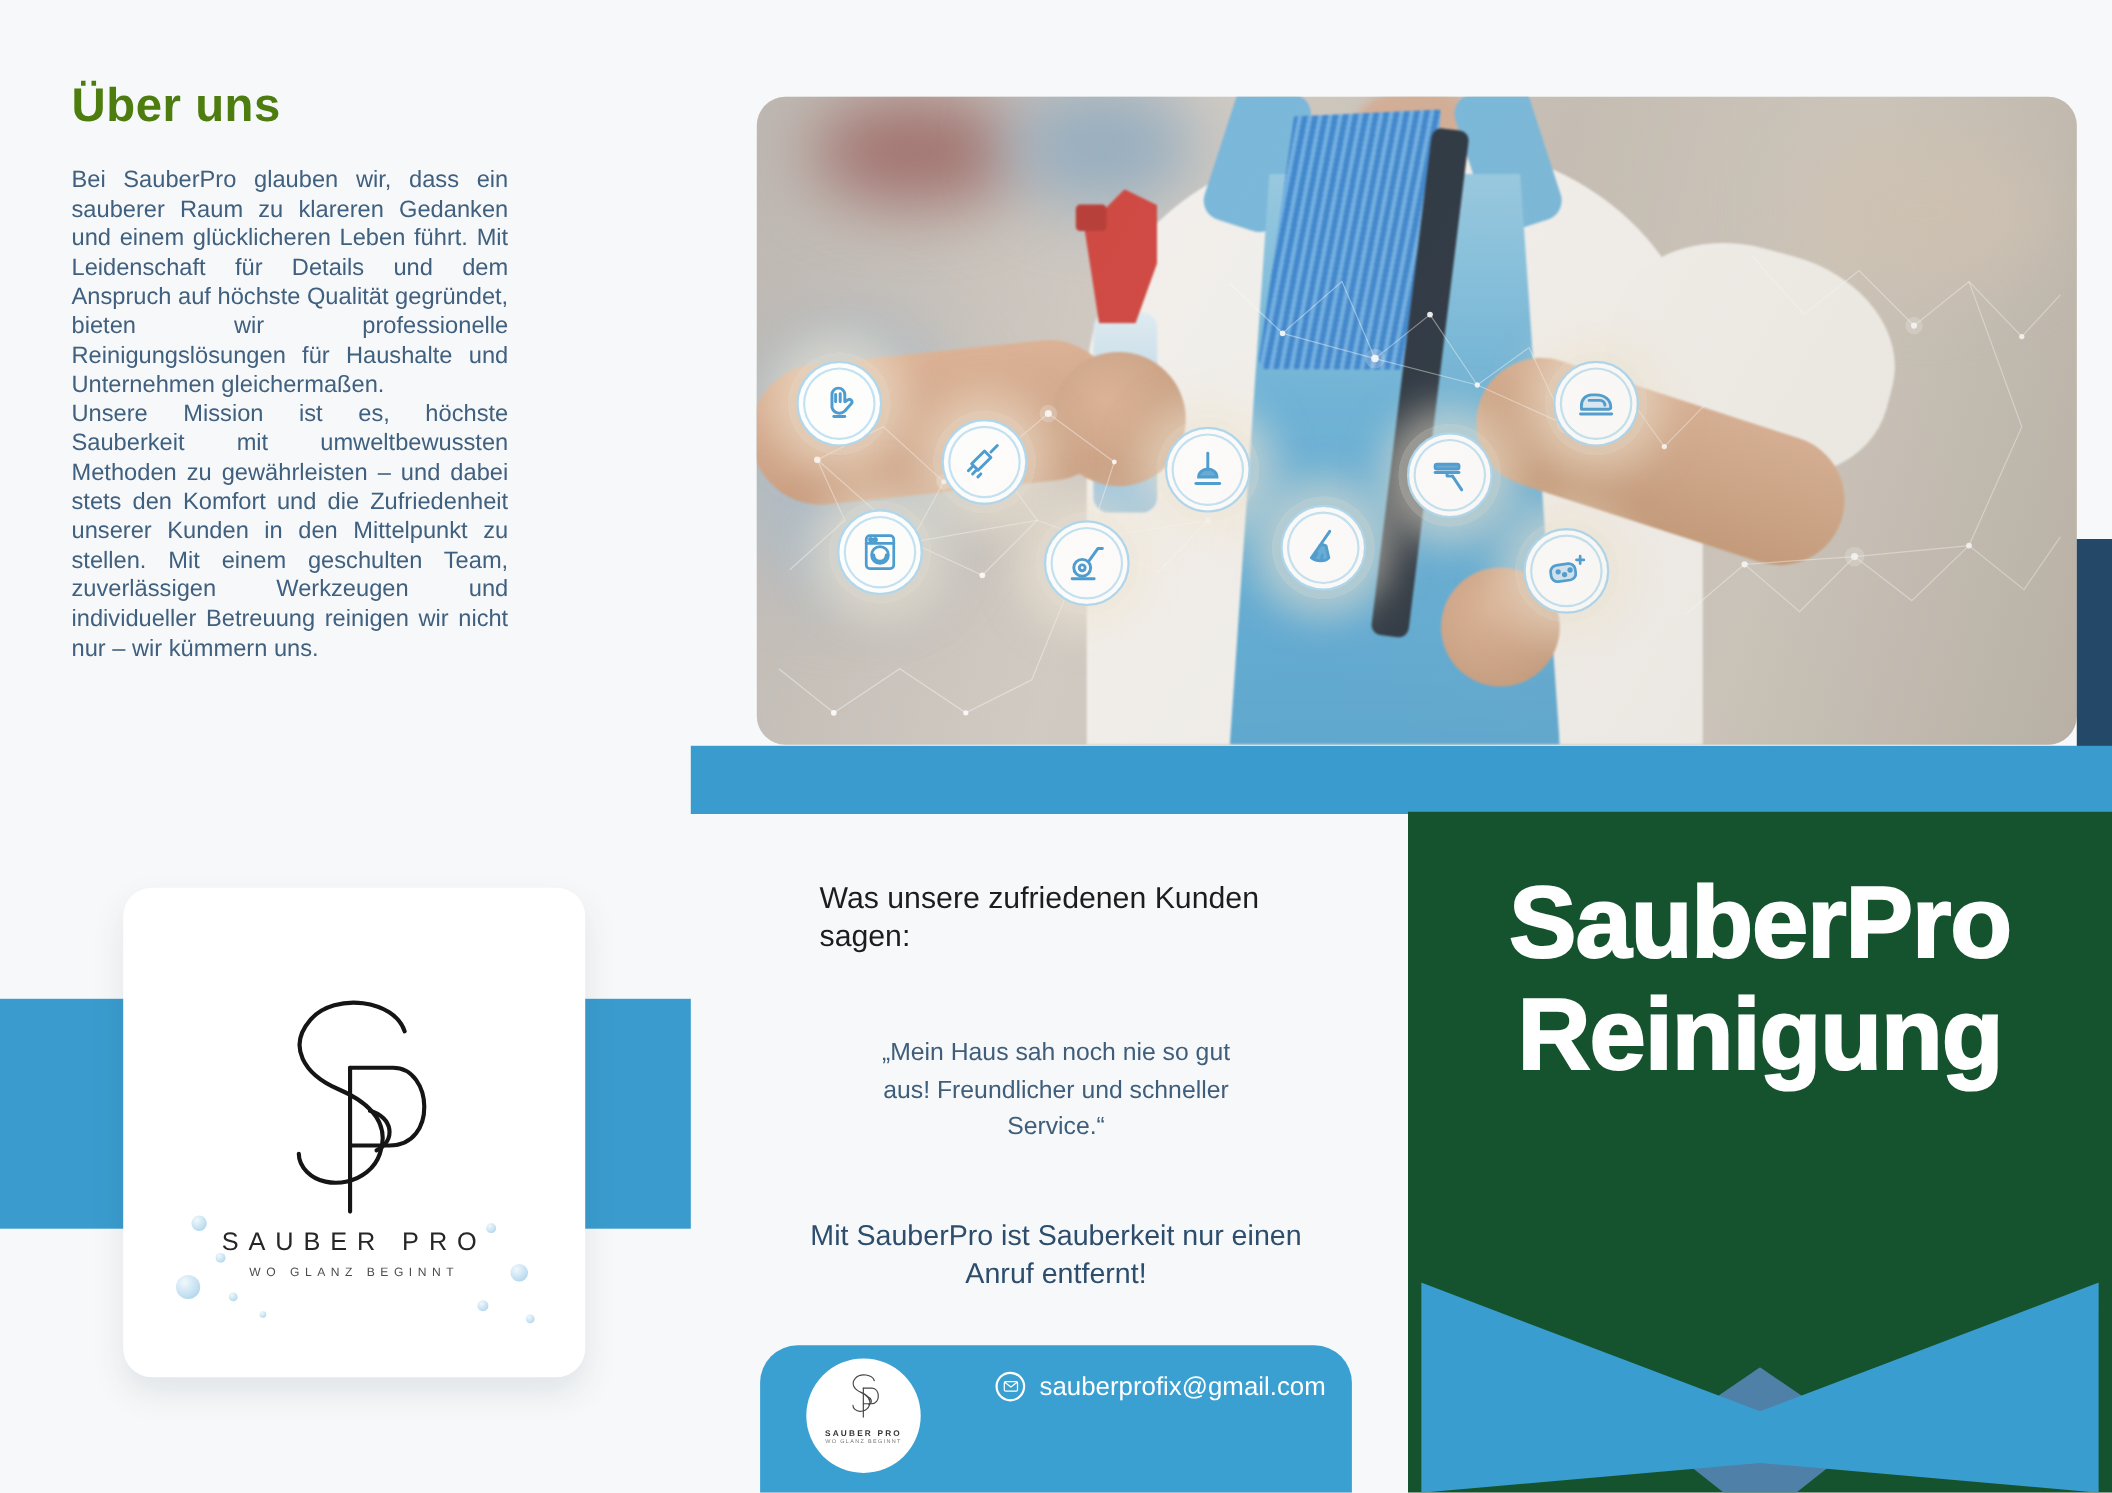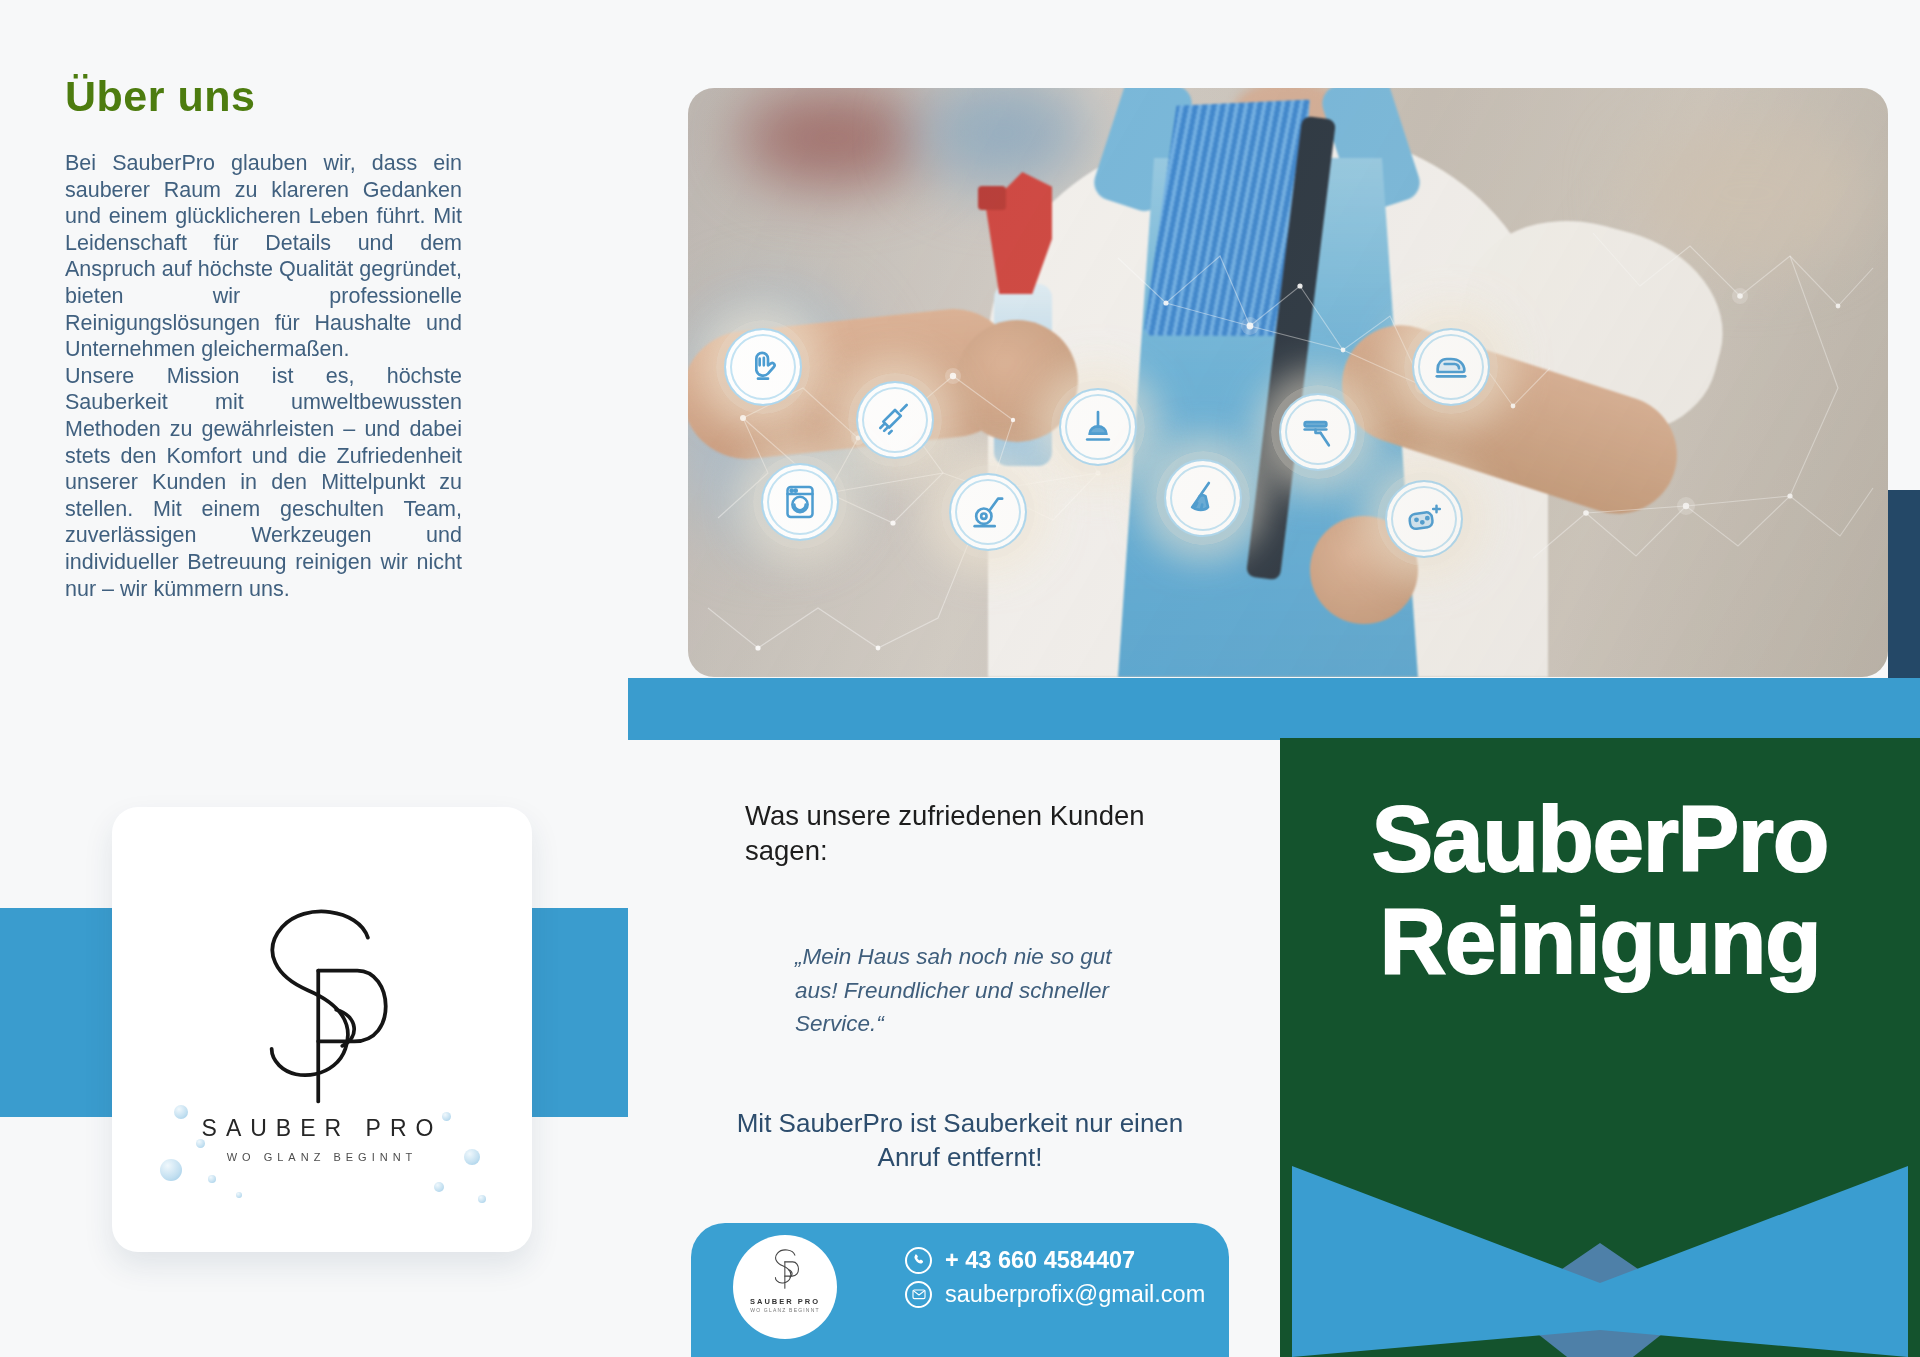--- a/index.html
+++ b/index.html
@@ -106,22 +106,22 @@
     clip-path:polygon(225px 570px,320px 505px,415px 570px,320px 645px);}
   .ribbon-light-l{background:#3a9dd0;
     clip-path:polygon(12px 428px,320px 545px,320px 592px,12px 619px);}
   .ribbon-light-r{background:#3a9dd0;
     clip-path:polygon(628px 428px,320px 545px,320px 592px,628px 619px);}
 
   
   .mid{left:640px;top:0;width:640px;height:1357px;}
   .mid-heading{position:absolute;left:105px;top:798px;width:430px;
     font-size:27.5px;line-height:35px;color:#1d1d1d;font-weight:500;}
-  .mid-quote{position:absolute;left:155px;top:940px;width:330px;
-    font-size:22.5px;line-height:33.5px;color:#3f5e7c;font-style:italic;}
+  .mid-quote{position:absolute;left:155px;top:940px;width:330px;text-align:center;
+    font-size:22.5px;line-height:33.5px;color:#3f5e7c;}
   .mid-cta{position:absolute;left:80px;top:1106px;width:480px;text-align:center;
     font-size:26px;line-height:34px;color:#2d4d6d;font-weight:500;}
 
   
   .contact-card{left:691px;top:1223px;width:538px;height:134px;background:#3aa0d2;
     border-radius:34px 34px 0 0;}
   .contact-logo-circle{position:absolute;left:42px;top:12px;width:104px;height:104px;border-radius:50%;
     background:#ffffff;text-align:center;}
   .contact-logo-circle svg{margin-top:12px;width:36px;height:44px;}
   .mini-name{font-size:7.5px;letter-spacing:2px;color:#333;margin-top:2px;font-weight:600;}
@@ -349,28 +349,20 @@
       <path d="M114,98 L114,272"></path>
       <path d="M114,98 H166 C214,98 220,192 162,192 H114"></path>
       <path d="M138,150 C166,158 170,186 146,198"></path>
     </svg>
     <div class="mini-name">SAUBER PRO</div>
     <div class="mini-tag">WO GLANZ BEGINNT</div>
   </div>
   <div class="contact-rows">
     <div class="crow">
       <span class="cicon">
-        <svg viewBox="0 0 24 24" width="15" height="15">
-            <path fill="#ffffff" d="M6.6 2.9c.8-.8 2.1-.7 2.8.2l1.2 1.6c.6.8.5 1.9-.2 2.6l-.7.7c.9 1.7 2.3 3.1 4 4l.7-.7c.7-.7 1.8-.8 2.6-.2l1.6 1.2c.9.7 1 2 .2 2.8l-.9.9c-.9.9-2.2 1.2-3.4.8C10.4 15.3 7.1 12 5.6 7.9c-.4-1.2-.1-2.5.8-3.4z"></path>
-          </svg>
-      </span>
-      <span class="ctext bold">+ 43 660 4584407</span>
-    </div>
-    <div class="crow">
-      <span class="cicon">
         <svg viewBox="0 0 24 24" width="16" height="16" fill="none" stroke="#ffffff" stroke-width="1.7" stroke-linecap="round" stroke-linejoin="round">
             <rect x="3" y="6" width="18" height="13" rx="2"></rect>
             <path d="M3.5 7 L12 13.5 L20.5 7"></path>
           </svg>
       </span>
       <span class="ctext">sauberprofix@gmail.com</span>
     </div>
   </div>
 </div>
 

